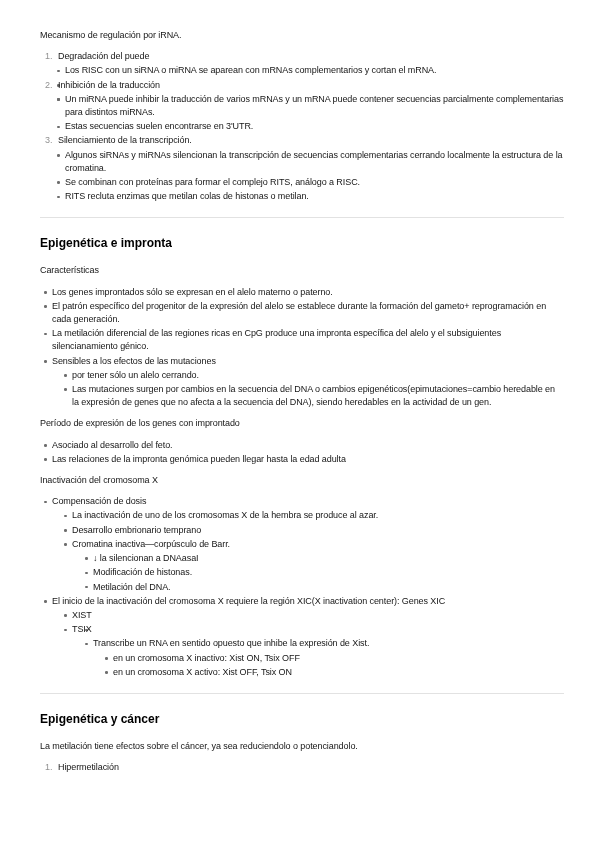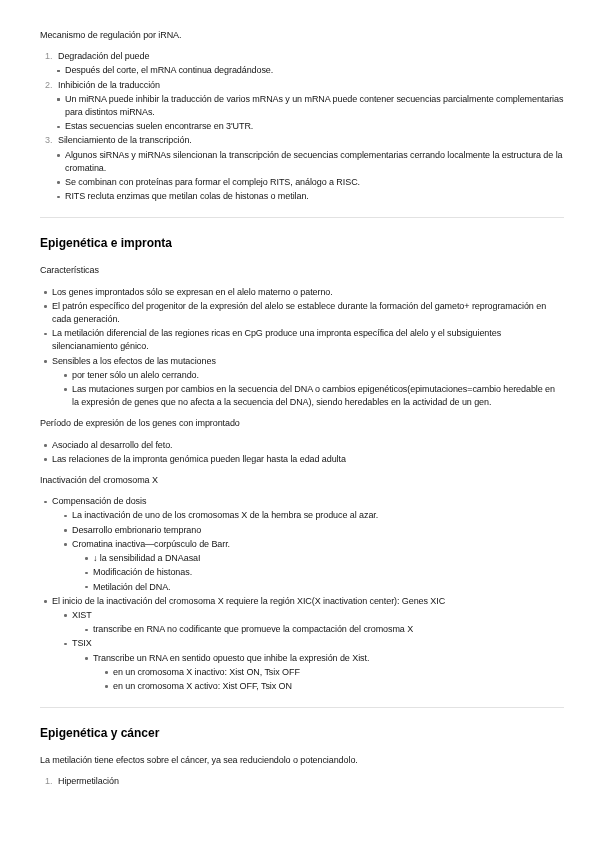--- a/index.html
+++ b/index.html
@@ -32,22 +32,22 @@
   .b2  .dot { left:24px; }
   .b3  .dot { left:45px; }
   .b4  .dot { left:65px; }
 </style>
 </head>
 <body>
 
 <div class="p">Mecanismo de regulación por iRNA.</div>
 
 <div class="blk oli"><span class="num">1.</span><span>Degradación del puede</span></div>
+<div class="blk b1s"><span class="dot"></span><span>Los RISC con un siRNA o miRNA se aparean con mRNAs complementarios y cortan el mRNA.</span></div>
 <div class="blk b1s"><span class="dot"></span></div>
-<div class="blk b1s"><span class="dot"></span><span>Después del corte, el mRNA continua degradándose.</span></div>
 <div class="blk oli"><span class="num">2.</span><span>Inhibición de la traducción</span></div>
 <div class="blk b1s"><span class="dot"></span></div>
 <div class="blk b1s"><span class="dot"></span><span>Un miRNA puede inhibir la traducción de varios mRNAs y un mRNA puede contener secuencias parcialmente complementarias para distintos miRNAs.</span></div>
 <div class="blk b1s"><span class="dot"></span><span>Estas secuencias suelen encontrarse en 3'UTR.</span></div>
 <div class="blk oli"><span class="num">3.</span><span>Silenciamiento de la transcripción.</span></div>
 <div class="blk b1s"><span class="dot"></span><span>Algunos siRNAs y miRNAs silencionan la transcripción de secuencias complementarias cerrando localmente la estructura de la cromatina.</span></div>
 <div class="blk b1s"><span class="dot"></span><span>Se combinan con proteínas para formar el complejo RITS, análogo a RISC.</span></div>
 <div class="blk b1s"><span class="dot"></span><span>RITS recluta enzimas que metilan colas de histonas o metilan.</span></div>
 
 <hr class="rule">
@@ -63,26 +63,26 @@
 
 <div class="p">Período de expresión de los genes con improntado</div>
 <div class="blk b1"><span class="dot"></span><span>Asociado al desarrollo del feto.</span></div>
 <div class="blk b1"><span class="dot"></span><span>Las relaciones de la impronta genómica pueden llegar hasta la edad adulta</span></div>
 
 <div class="p">Inactivación del cromosoma X</div>
 <div class="blk b1"><span class="dot"></span><span>Compensación de dosis</span></div>
 <div class="blk b2"><span class="dot"></span><span>La inactivación de uno de los cromosomas X de la hembra se produce al azar.</span></div>
 <div class="blk b2"><span class="dot"></span><span>Desarrollo embrionario temprano</span></div>
 <div class="blk b2"><span class="dot"></span><span>Cromatina inactiva—corpúsculo de Barr.</span></div>
-<div class="blk b3"><span class="dot"></span><span>↓ la sensibilidad a DNAasaI</span></div>
+<div class="blk b3"><span class="dot"></span><span>↓ la silencionan a DNAasaI</span></div>
 <div class="blk b3"><span class="dot"></span><span>Modificación de histonas.</span></div>
 <div class="blk b3"><span class="dot"></span><span>Metilación del DNA.</span></div>
 <div class="blk b1"><span class="dot"></span><span>El inicio de la inactivación del cromosoma X requiere la región XIC(X inactivation center): Genes XIC</span></div>
 <div class="blk b2"><span class="dot"></span><span>XIST</span></div>
-<div class="blk b3"><span class="dot"></span><span>transcribe en RNA no codificante que promueve la compactación del cromosma X</span></div>
+<div class="blk b3"><span class="dot"></span></div>
 <div class="blk b2"><span class="dot"></span><span>TSIX</span></div>
 <div class="blk b3"><span class="dot"></span><span>Transcribe un RNA en sentido opuesto que inhibe la expresión de Xist.</span></div>
 <div class="blk b4"><span class="dot"></span><span>en un cromosoma X inactivo: Xist ON, Tsix OFF</span></div>
 <div class="blk b4"><span class="dot"></span><span>en un cromosoma X activo: Xist OFF, Tsix ON</span></div>
 
 <hr class="rule">
 <h1 class="h1">Epigenética y cáncer</h1>
 <div class="p">La metilación tiene efectos sobre el cáncer, ya sea reduciendolo o potenciandolo.</div>
 <div class="blk oli"><span class="num">1.</span><span>Hipermetilación</span></div>
 

